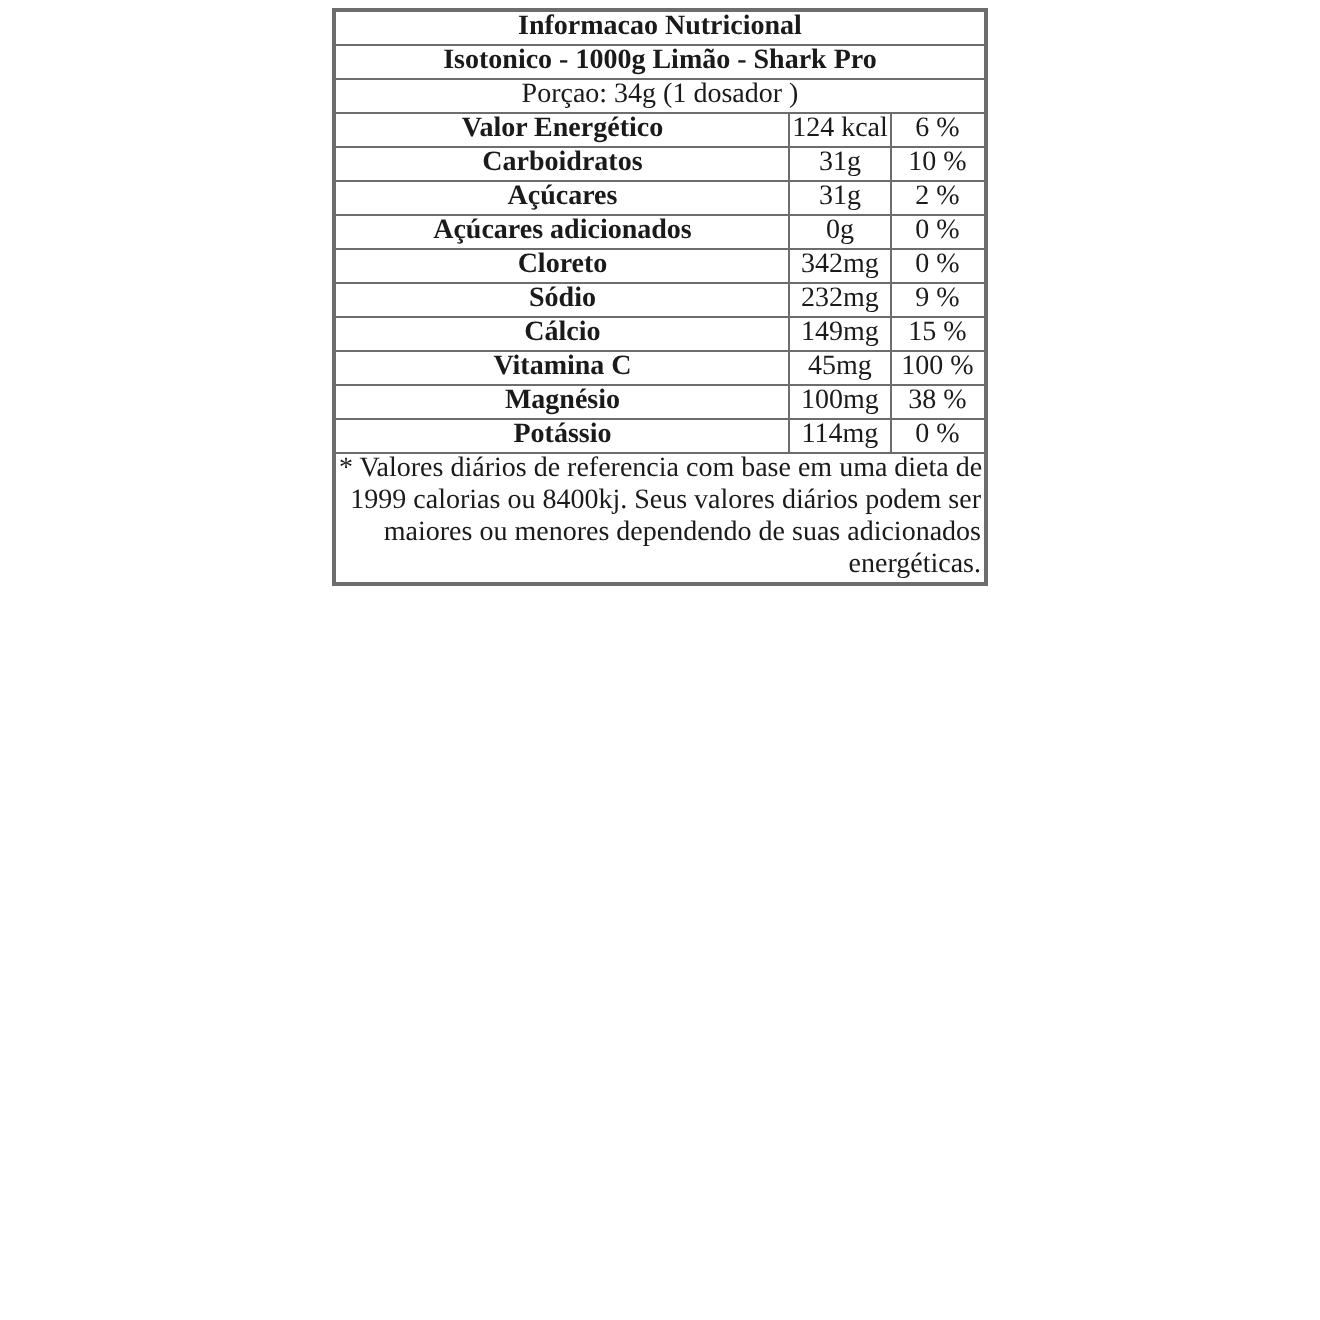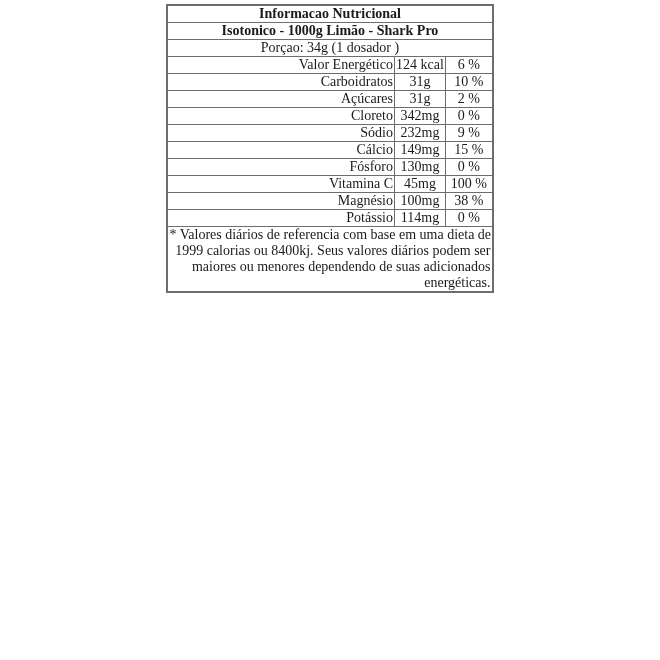--- a/index.html
+++ b/index.html
@@ -32,22 +32,22 @@
     height: 16px;
     line-height: 16px;
     padding: 0 1px;
     white-space: nowrap;
     overflow: hidden;
     background: #ffffff;
   }
   td.c { text-align: center; }
   td.b, .b { font-weight: bold; }
   td.name {
-    text-align: right;
-    font-weight: normal;
+    text-align: center;
+    font-weight: bold;
     padding-left: 3px;
   }
   td.foot {
     white-space: normal;
     height: auto;
     line-height: 16px;
     padding: 1px 4px 2px 4px;
     text-align: right;
   }
 </style>
@@ -81,38 +81,38 @@
         <td class="name">Carboidratos</td>
         <td class="c">31g</td>
         <td class="c">10 %</td>
       </tr>
       <tr>
         <td class="name">Açúcares</td>
         <td class="c">31g</td>
         <td class="c">2 %</td>
       </tr>
       <tr>
+        <td class="name">Açúcares adicionados</td>
+        <td class="c">0g</td>
+        <td class="c">0 %</td>
+      </tr>
+      <tr>
         <td class="name">Cloreto</td>
         <td class="c">342mg</td>
         <td class="c">0 %</td>
       </tr>
       <tr>
         <td class="name">Sódio</td>
         <td class="c">232mg</td>
         <td class="c">9 %</td>
       </tr>
       <tr>
         <td class="name">Cálcio</td>
         <td class="c">149mg</td>
         <td class="c">15 %</td>
-      </tr>
-      <tr>
-        <td class="name">Fósforo</td>
-        <td class="c">130mg</td>
-        <td class="c">0 %</td>
       </tr>
       <tr>
         <td class="name">Vitamina C</td>
         <td class="c">45mg</td>
         <td class="c">100 %</td>
       </tr>
       <tr>
         <td class="name">Magnésio</td>
         <td class="c">100mg</td>
         <td class="c">38 %</td>

